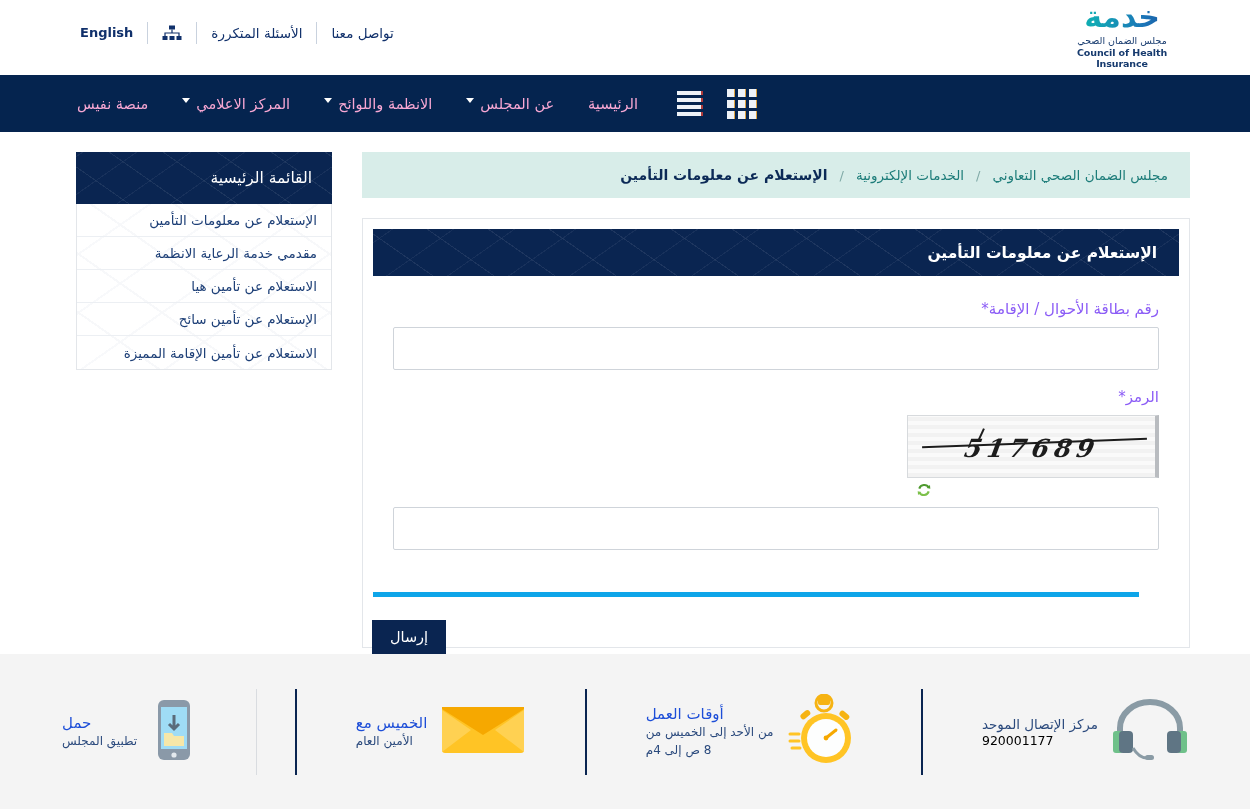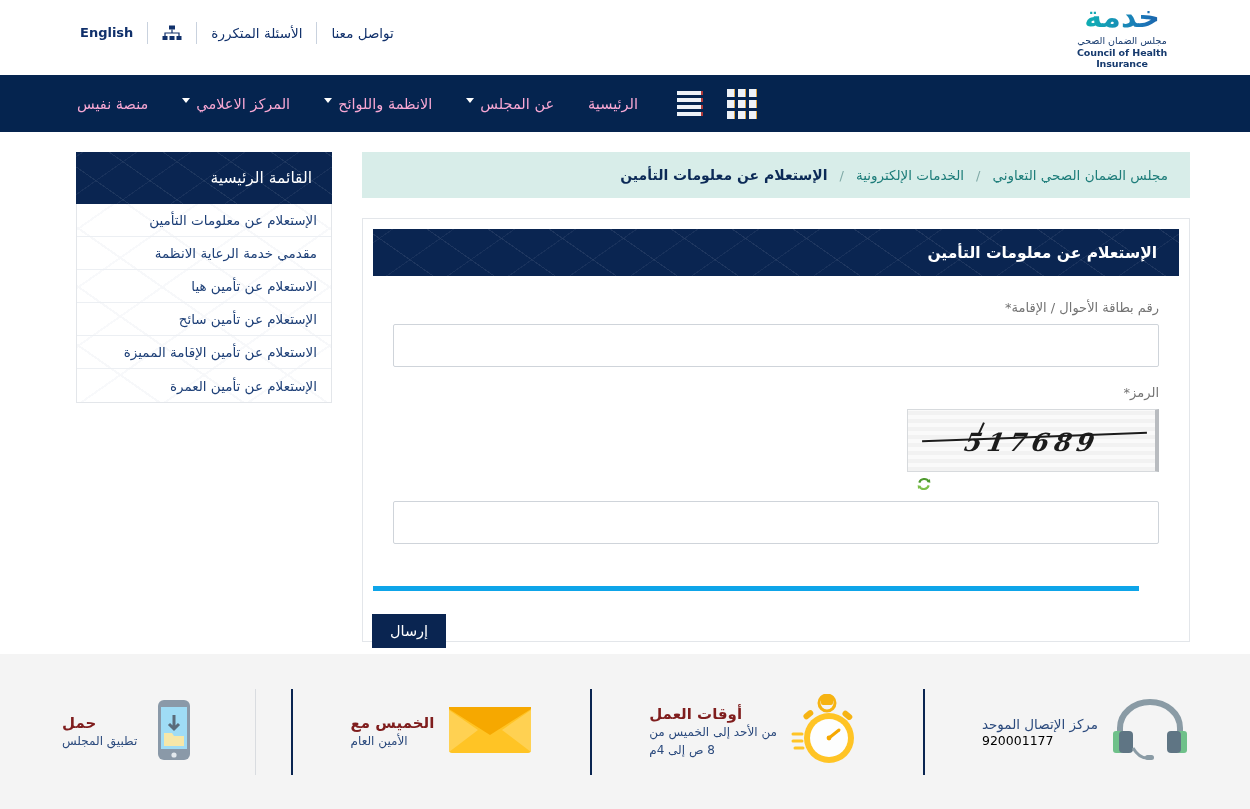--- a/index.html
+++ b/index.html
@@ -180,22 +180,22 @@
     pointer-events: none;
   }
   .panel-head span { position: relative; z-index: 1; }
   .panel-body {
     padding: 24px 20px 0 20px;
     background: #fff;
     min-height: 300px;
   }
   .field { margin-bottom: 18px; }
   .flabel {
-    font-size: 13px;
-    color: #737373;
+    font-size: 15px;
+    color: #8b5cf6;
     margin-bottom: 9px;
     text-align: right;
     direction: rtl;
   }
   .finput {
     width: 100%;
     height: 43px;
     border: 1px solid #cfd4da;
     border-radius: 2px;
     background: #ffffff;
@@ -338,21 +338,21 @@
     padding: 0 22px;
     height: 86px;
   }
   .fdivider {
     width: 2px;
     height: 86px;
     background: #0a2551;
   }
   .fdivider.thin { background: #d9dce0; width: 1px; }
   .ftext { text-align: left; direction: rtl; }
-  .ftitle { font-size: 15px; color: #7f1d1d; font-weight: bold; line-height: 1.35; }
+  .ftitle { font-size: 15px; color: #1d4ed8; font-weight: normal; line-height: 1.35; }
   .fsub { font-size: 12px; color: #2b4a7d; line-height: 1.45; }
   .fnum { font-size: 12.5px; color: #000000; direction: ltr; text-align: left; }
   .socials { display: flex; gap: 6px; margin-top: 6px; justify-content: flex-start; }
   .soc { width: 20px; height: 20px; border-radius: 50%; display: flex; align-items: center; justify-content: center; color: #fff; font-size: 11px; font-weight: bold; }
   .soc.li { background: #0a66c2; }
   .soc.yt { background: #e52d27; }
   .soc.tw { background: #1da1f2; }
   .soc.ig { background: radial-gradient(circle at 30% 110%, #fdf497 0%, #fd5949 45%, #d6249f 60%, #285AEB 90%); }
   .soc.fb { background: #1877f2; }
 </style>
@@ -489,21 +489,20 @@
         <div class="wm"></div>
         <span>القائمة الرئيسية</span>
       </div>
       <div class="side-list">
         <div class="wm"></div>
         <a class="side-item" href="#">الإستعلام عن معلومات التأمين</a>
         <a class="side-item" href="#">مقدمي خدمة الرعاية الانظمة</a>
         <a class="side-item" href="#">الاستعلام عن تأمين هيا</a>
         <a class="side-item" href="#">الإستعلام عن تأمين سائح</a>
         <a class="side-item" href="#">الاستعلام عن تأمين الإقامة المميزة</a>
-        <a class="side-item" href="#">الإستعلام عن تأمين العمرة</a>
       </div>
     </div>
 
   </div>
 </div>
 
 <div class="footer">
 
   <div class="fcell">
     <span>

